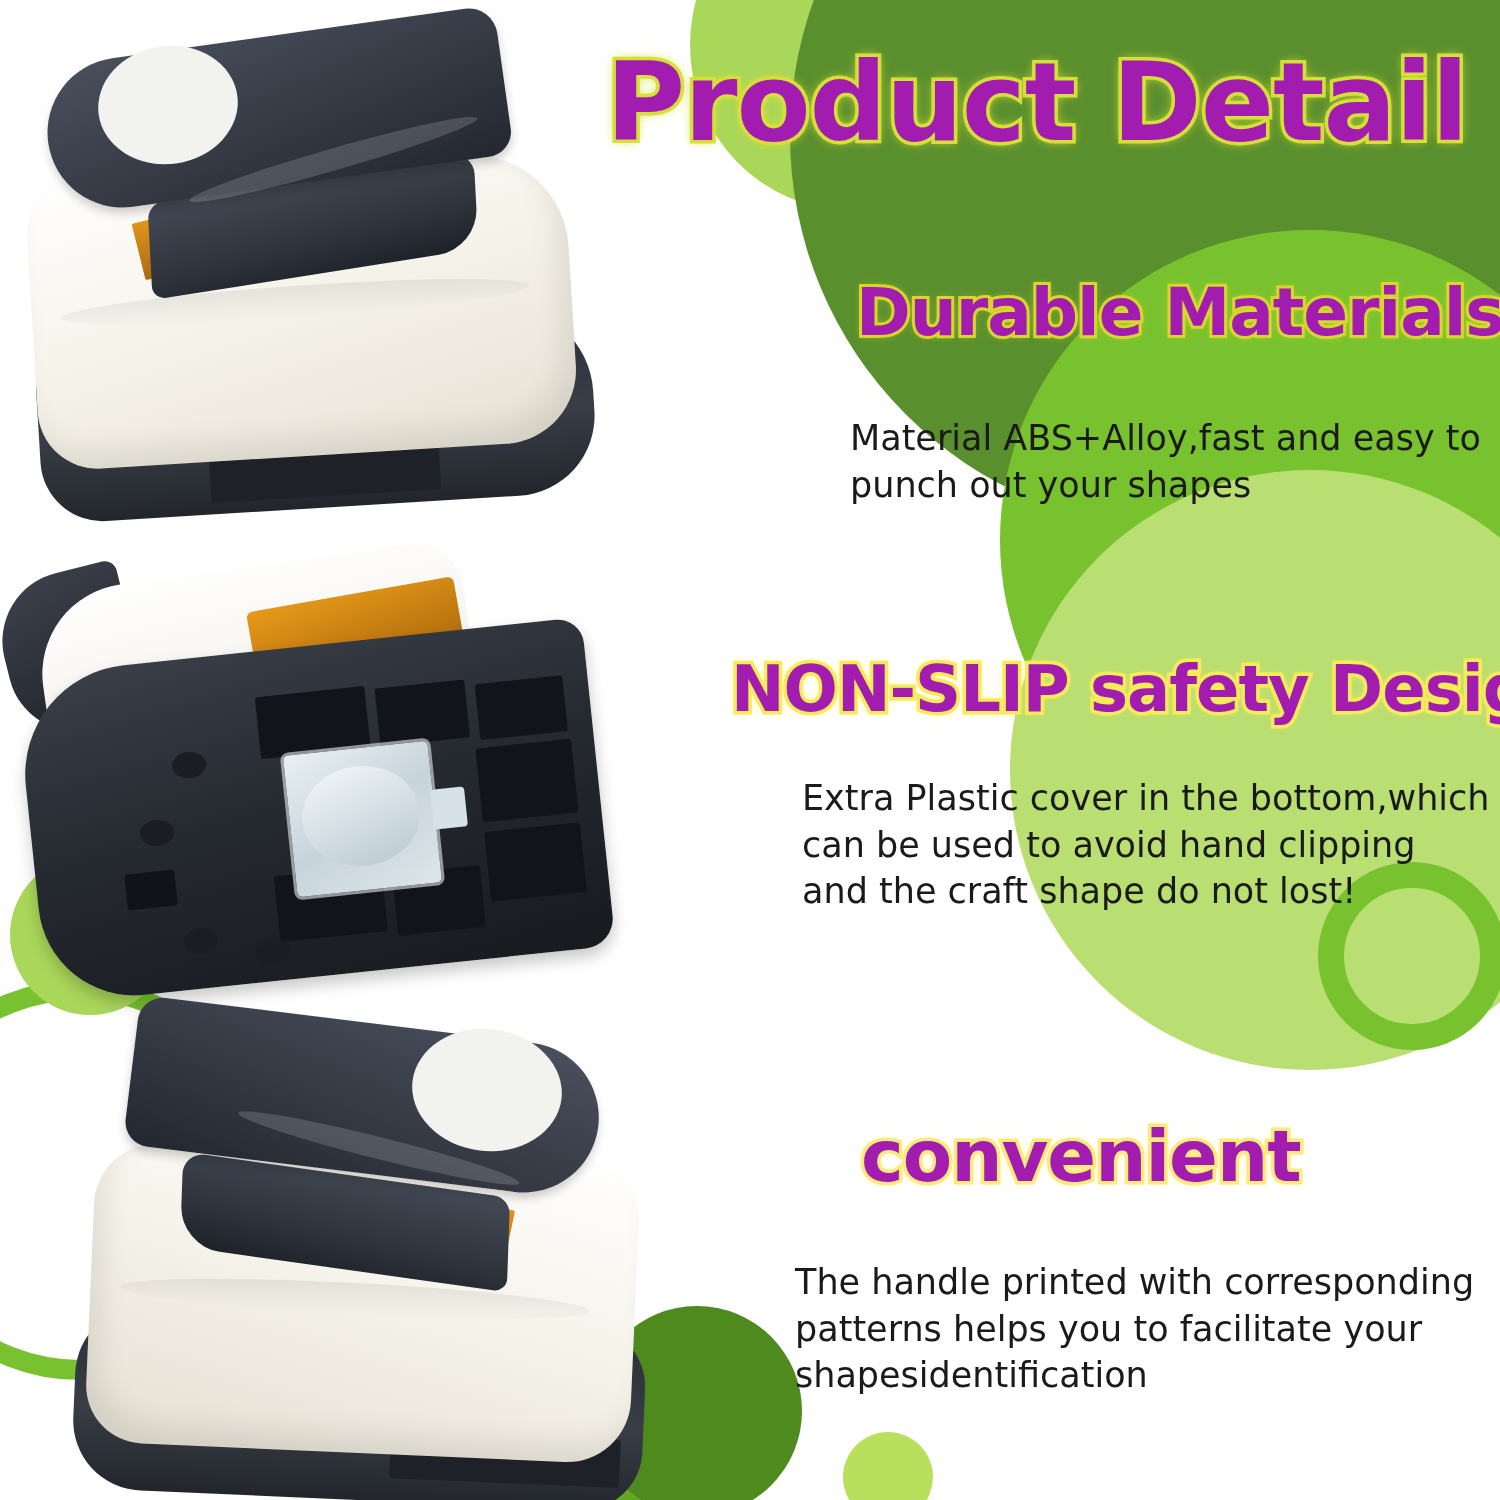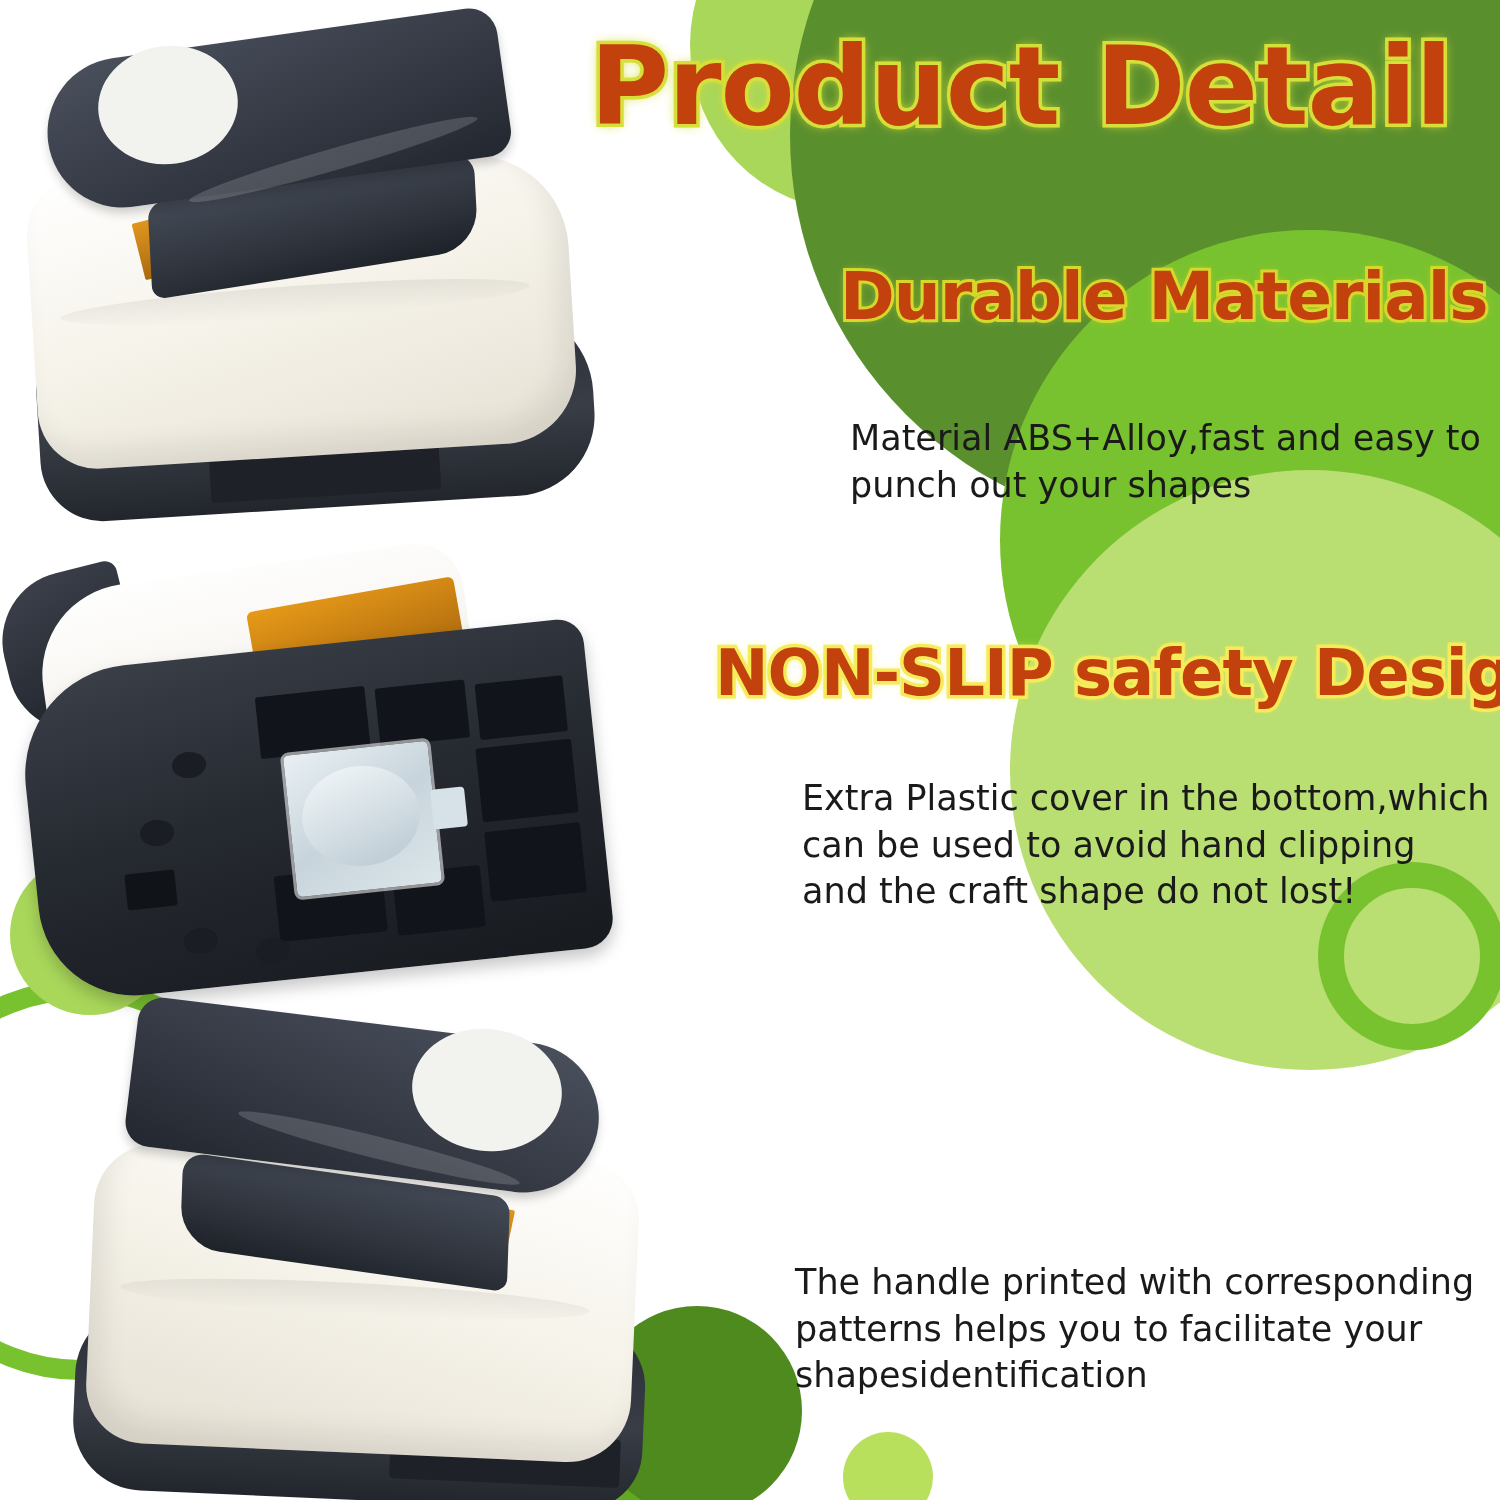--- a/index.html
+++ b/index.html
@@ -32,24 +32,24 @@
 
   #blob-green-bottom-a{left:592px;top:1306px;width:210px;height:210px;background:#4f8a1f;}
   #blob-green-bottom-b{left:540px;top:1352px;width:175px;height:175px;background:#63a821;}
   #blob-lightgreen-bottom{left:843px;top:1432px;width:90px;height:90px;background:#b8e05c;}
 
   
   .textcol{position:absolute;left:760px;top:0;width:740px;height:1500px;}
 
   .outline-title{
     position:absolute;
-    margin:0;
+    margin:16px;
     font-family:"DejaVu Sans", sans-serif;
     font-weight:bold;
-    color:#c2410c;
+    color:#a21caf;
     letter-spacing:-1px;
     white-space:nowrap;
   }
 
   #title-product-detail{
     left:-170px;top:30px;
     font-size:108px;
     line-height:1.05;
     -webkit-text-stroke:7px #d6e03a;
     paint-order:stroke fill;
@@ -323,19 +323,20 @@
 
     <p class="body-text" id="body-durable">Material ABS+Alloy,fast and easy to
 punch out your shapes</p>
 
     <h2 class="outline-title" id="title-nonslip">NON-SLIP safety Design</h2>
 
     <p class="body-text" id="body-nonslip">Extra Plastic cover in the bottom,which
 can be used to avoid hand clipping
 and the craft shape do not lost!</p>
 
+    <h2 class="outline-title" id="title-convenient">convenient</h2>
 
     <p class="body-text" id="body-convenient">The handle printed with corresponding
 patterns helps you to facilitate your
 shapesidentification</p>
   </div>
 
 </div>
 
 </body></html>

